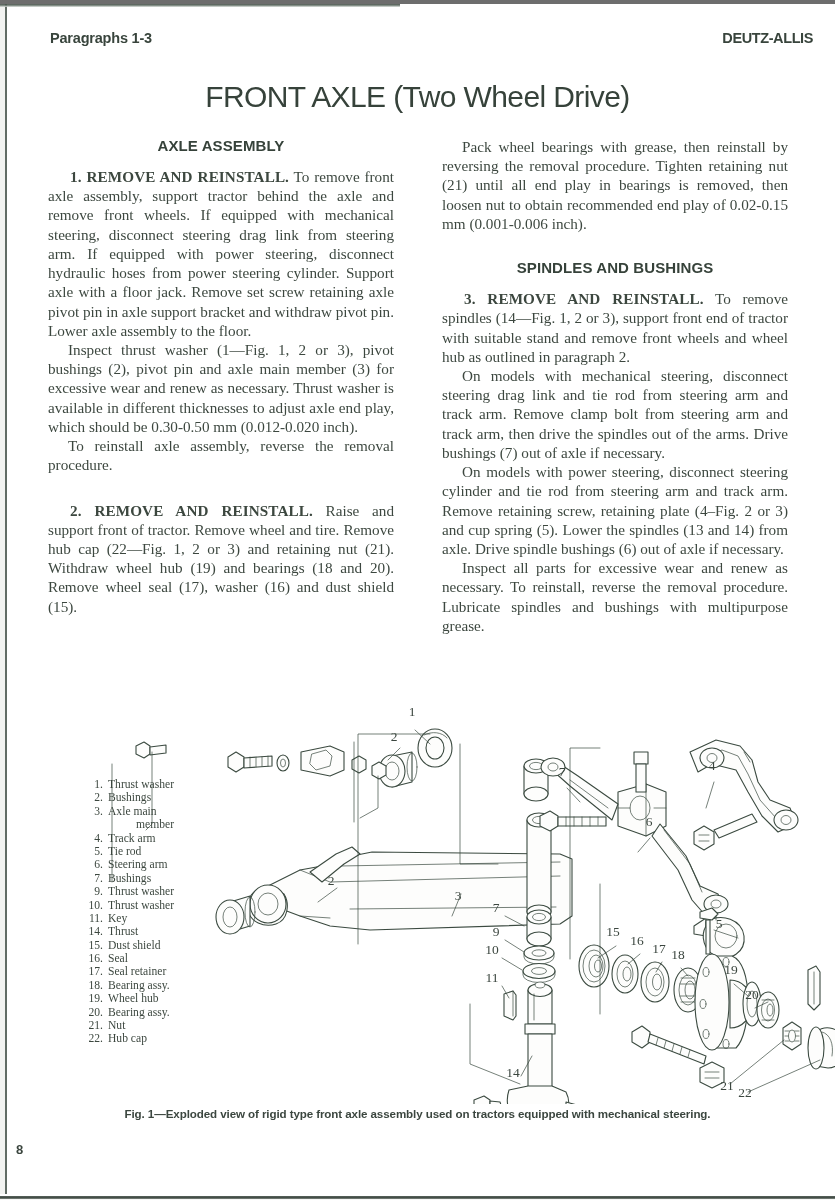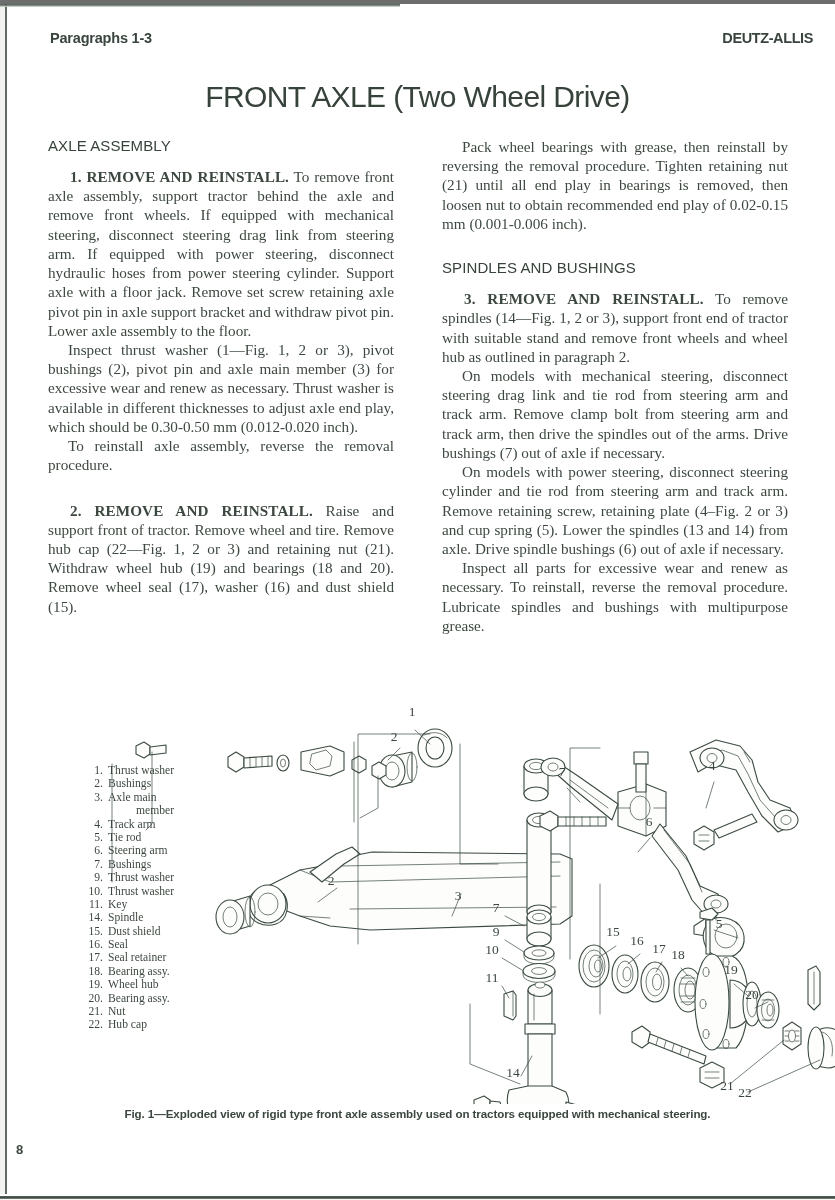--- a/index.html
+++ b/index.html
@@ -81,23 +81,23 @@
     top: 133px;
     left: 48px;
     width: 740px;
     display: flex;
     gap: 48px;
   }
   .col { width: 346px; }
 
   h2.section {
     font-family: "Liberation Sans", sans-serif;
-    font-weight: normal;
+    font-weight: bold;
     font-size: 15px;
-    text-align: left;
+    text-align: center;
     letter-spacing: 0.1px;
     margin: 0 0 13px 0;
     color: #36423a;
   }
   .col p {
     margin: 0;
     font-size: 15.2px;
     line-height: 1.265;
     text-align: justify;
     text-indent: 20px;
@@ -112,21 +112,21 @@
   .figure {
     position: absolute;
     top: 700px;
     left: 0;
     width: 835px;
     height: 400px;
   }
   .legend {
     position: absolute;
     left: 84px;
-    top: 60px;
+    top: 74px;
     font-size: 11.6px;
     line-height: 1.155;
     color: #3c473f;
   }
   .legend .row { white-space: nowrap; }
   .legend .num {
     display: inline-block;
     width: 19px;
     text-align: right;
     margin-right: 5px;
@@ -220,21 +220,21 @@
         <div class="row"><span class="num">2.</span><span>Bushings</span></div>
         <div class="row"><span class="num">3.</span><span>Axle main</span></div>
         <div class="row cont"><span>member</span></div>
         <div class="row"><span class="num">4.</span><span>Track arm</span></div>
         <div class="row"><span class="num">5.</span><span>Tie rod</span></div>
         <div class="row"><span class="num">6.</span><span>Steering arm</span></div>
         <div class="row"><span class="num">7.</span><span>Bushings</span></div>
         <div class="row"><span class="num">9.</span><span>Thrust washer</span></div>
         <div class="row"><span class="num">10.</span><span>Thrust washer</span></div>
         <div class="row"><span class="num">11.</span><span>Key</span></div>
-        <div class="row"><span class="num">14.</span><span>Spindle</span></div>
+        <div class="row"><span class="num">14.</span><span>Thrust</span></div>
         <div class="row"><span class="num">15.</span><span>Dust shield</span></div>
         <div class="row"><span class="num">16.</span><span>Seal</span></div>
         <div class="row"><span class="num">17.</span><span>Seal retainer</span></div>
         <div class="row"><span class="num">18.</span><span>Bearing assy.</span></div>
         <div class="row"><span class="num">19.</span><span>Wheel hub</span></div>
         <div class="row"><span class="num">20.</span><span>Bearing assy.</span></div>
         <div class="row"><span class="num">21.</span><span>Nut</span></div>
         <div class="row"><span class="num">22.</span><span>Hub cap</span></div>
       </div>
 

